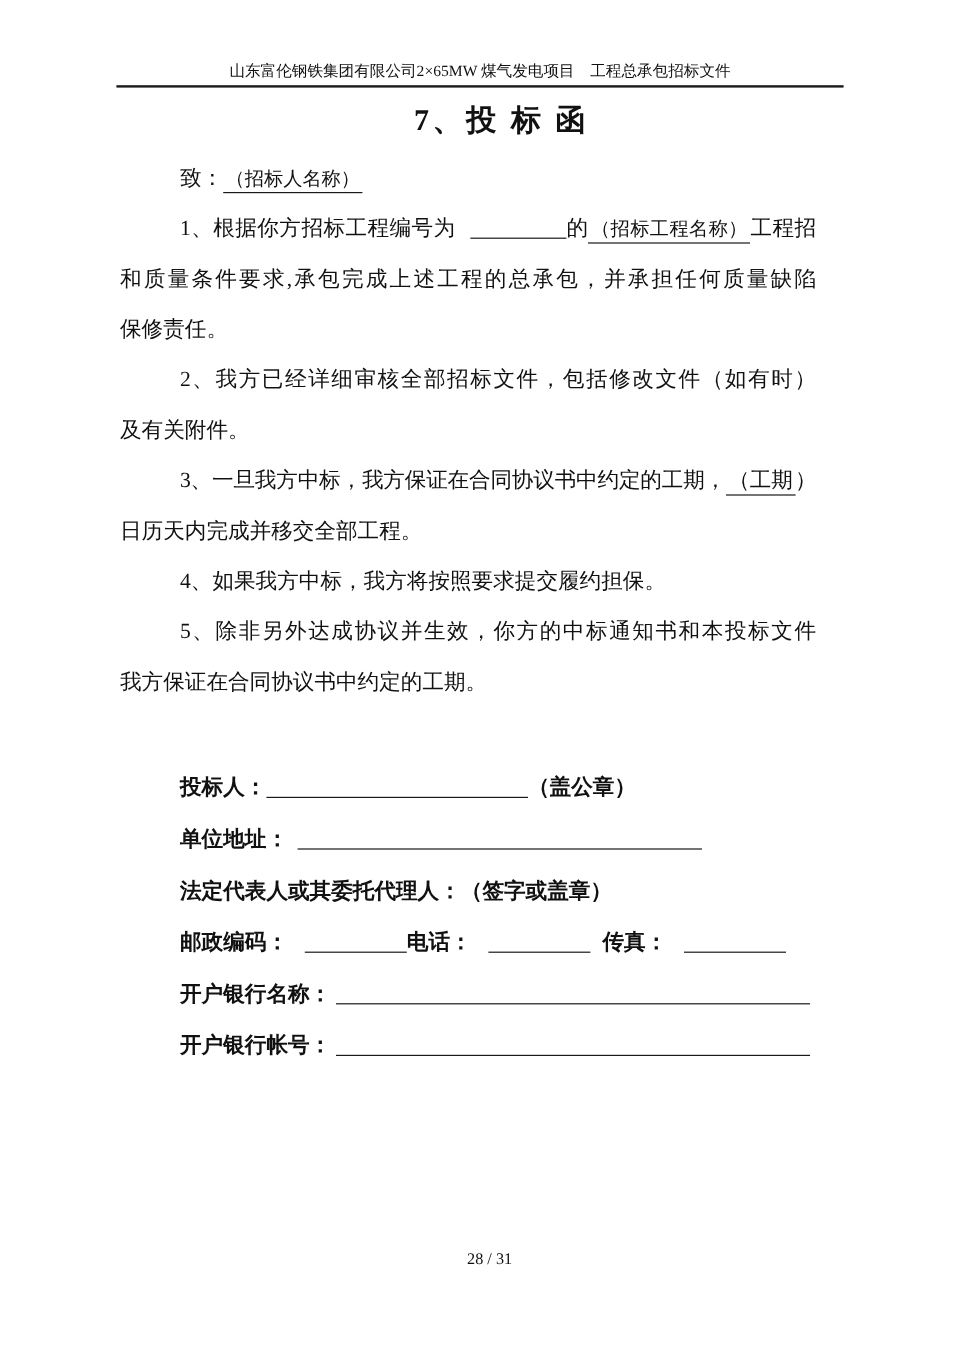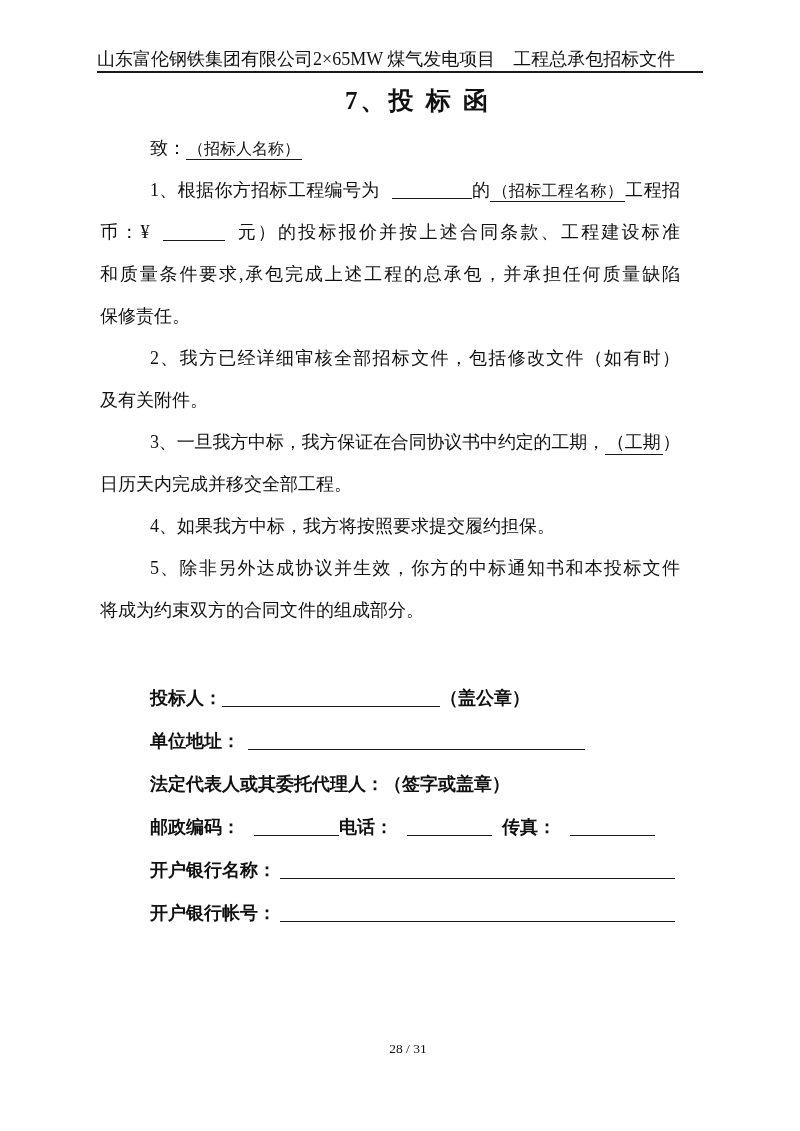--- a/index.html
+++ b/index.html
@@ -14,23 +14,23 @@
     font-family: "Liberation Serif", "DejaVu Serif", serif;
     overflow: hidden;
   }
   
   .header {
     margin: 0 97px;
     padding-top: 50px;
     padding-bottom: 3px;
     border-bottom: 2px solid #1a1a1a;
     display: flex;
-    justify-content: flex-start;
+    justify-content: center;
     align-items: flex-end;
-    font-size: 18px;
+    font-size: 13px;
     line-height: 18px;
   }
   
   .title {
     margin-top: 10px;
     text-align: center;
     font-size: 25px;
     font-weight: bold;
     letter-spacing: 3px;
     line-height: 36px;
@@ -87,30 +87,29 @@
   <div class="header">
     <span>山东富伦钢铁集团有限公司</span>
     <span>2×65MW 煤气发电项目　工程总承包招标文件</span>
   </div>
 
   <div class="title">7、投 标 函</div>
 
   <div class="body-block">
       <div class="line ind"><span class="">致：</span><span class="u sm">（招标人名称）</span></div>
       <div class="line ind just"><span class="">1、根据你方招标工程编号为</span><span class="gap" style="width: 12px;"></span><span class="bl" style="width: 80px;"></span><span class="">的</span><span class="u sm">（招标工程名称）</span><span class="">工程招</span></div>
-      <div class="line just"><span class="">币：¥</span><span class="gap" style="width: 14px;"></span><span class="bl" style="width: 62px;"></span><span class="gap" style="width: 10px;"></span><span class="">元）的投标报价并按上述合同条款、工程建设标准</span></div>
       <div class="line just"><span class="">和质量条件要求,承包完成上述工程的总承包，并承担任何质量缺陷</span></div>
       <div class="line"><span class="">保修责任。</span></div>
       <div class="line ind just"><span class="">2、我方已经详细审核全部招标文件，包括修改文件（如有时）</span></div>
       <div class="line"><span class="">及有关附件。</span></div>
       <div class="line ind just tight"><span class="">3、一旦我方中标，我方保证在合同协议书中约定的工期，</span><span class="u ">（工期</span><span class="">）</span></div>
       <div class="line"><span class="">日历天内完成并移交全部工程。</span></div>
       <div class="line ind"><span class="">4、如果我方中标，我方将按照要求提交履约担保。</span></div>
       <div class="line ind just"><span class="">5、除非另外达成协议并生效，你方的中标通知书和本投标文件</span></div>
-      <div class="line"><span class="">将成为约束双方的合同文件的组成部分。</span></div>
+      <div class="line"><span class="">我方保证在合同协议书中约定的工期。</span></div>
     </div>
 
   <div class="body-block signature">
       <div class="line ind"><span class="">投标人：</span><span class="bl" style="width: 218px;"></span><span class="">（盖公章）</span></div>
       <div class="line ind"><span class="">单位地址：</span><span class="gap" style="width: 8px;"></span><span class="bl" style="width: 337px;"></span></div>
       <div class="line ind"><span class="">法定代表人或其委托代理人：</span><span class="">（签字或盖章）</span></div>
       <div class="line ind"><span class="">邮政编码：</span><span class="gap" style="width: 14px;"></span><span class="bl" style="width: 85px;"></span><span class="">电话：</span><span class="gap" style="width: 14px;"></span><span class="bl" style="width: 85px;"></span><span class="gap" style="width: 10px;"></span><span class="">传真：</span><span class="gap" style="width: 14px;"></span><span class="bl" style="width: 85px;"></span></div>
       <div class="line ind"><span class="">开户银行名称：</span><span class="gap" style="width: 4px;"></span><span class="bl" style="width: 395px;"></span></div>
       <div class="line ind"><span class="">开户银行帐号：</span><span class="gap" style="width: 4px;"></span><span class="bl" style="width: 395px;"></span></div>
     </div>

